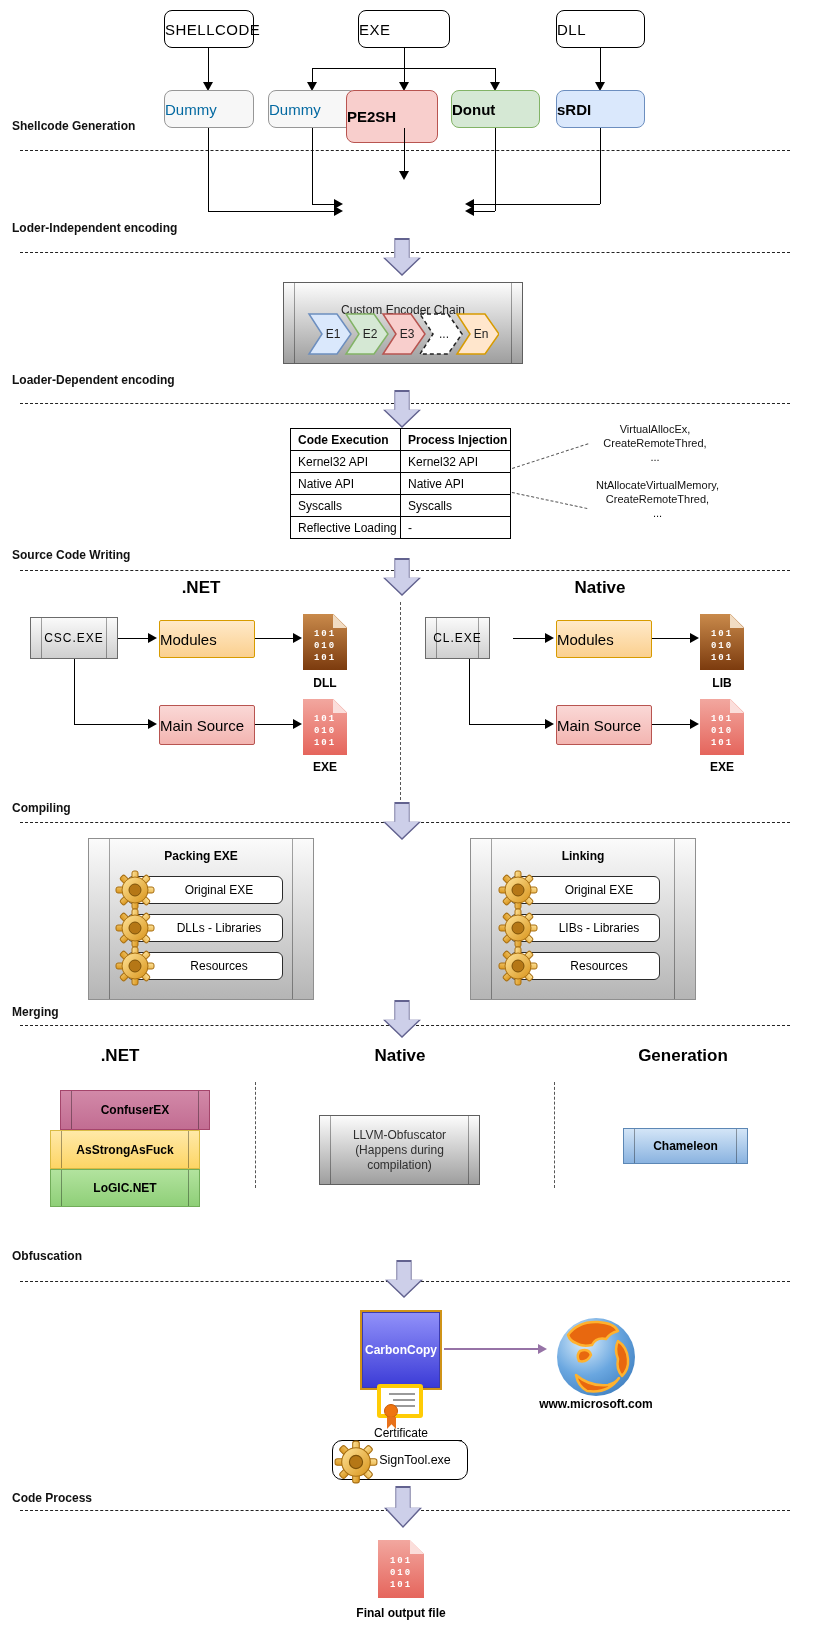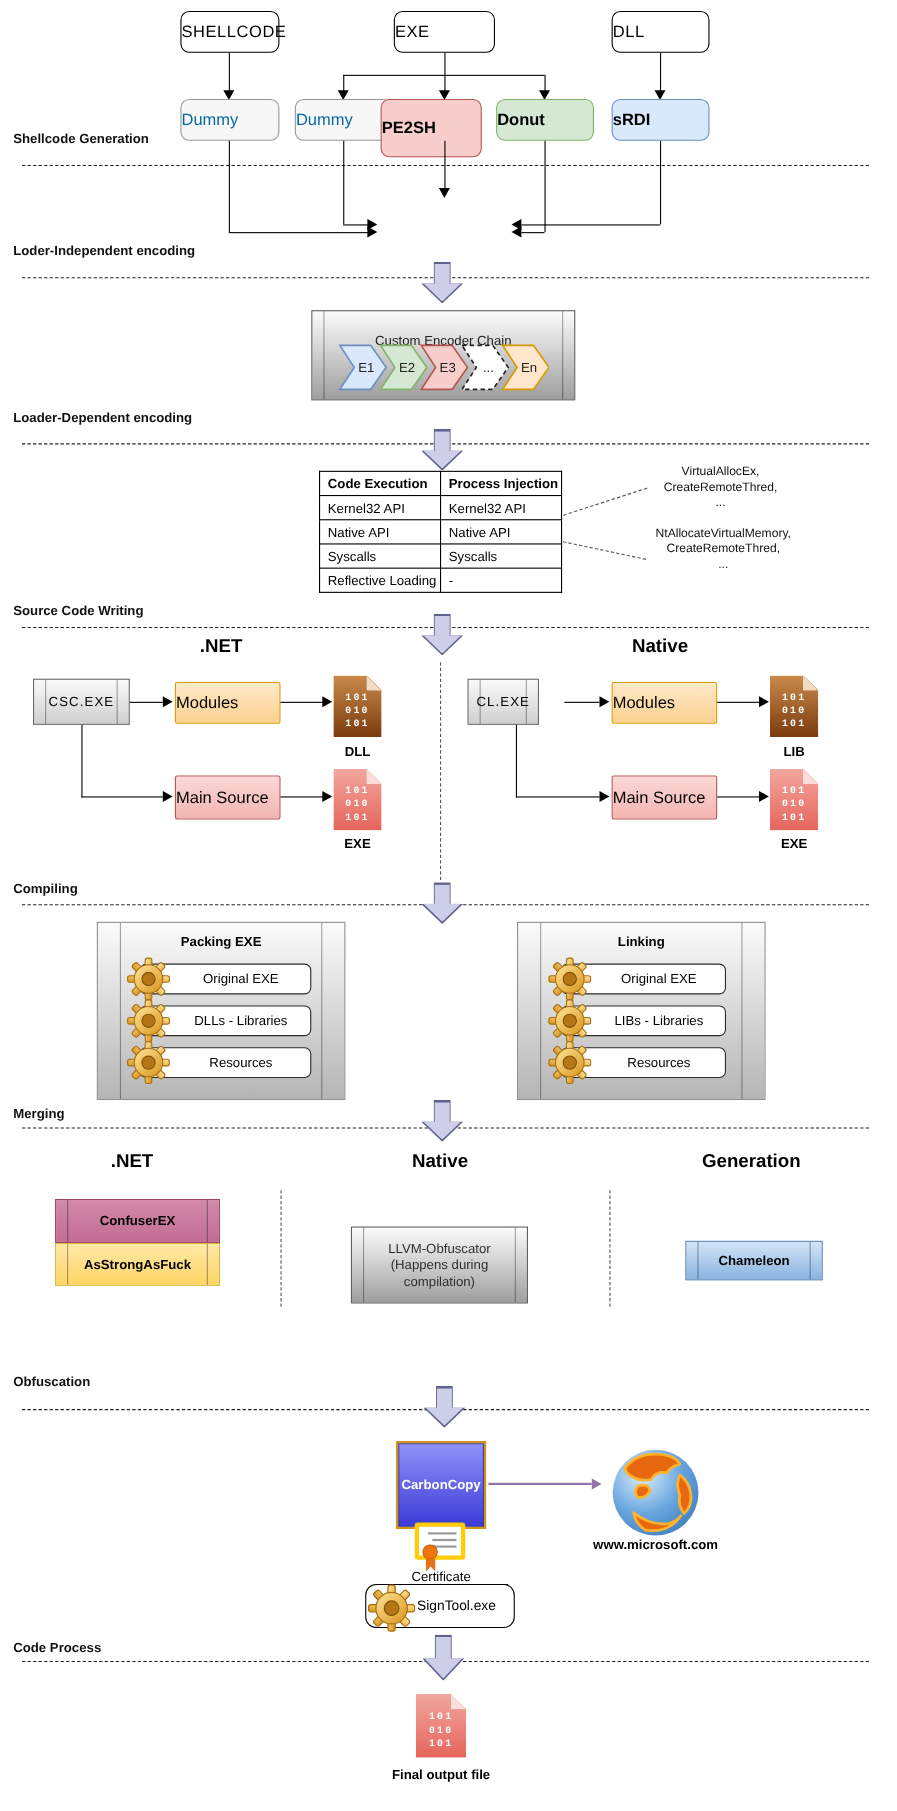--- a/index.html
+++ b/index.html
@@ -393,25 +393,28 @@
       <div class="i"></div>
     </div>
 
   <div class="h-big" style="left:70px;top:1046px;width:100px">.NET</div>
   <div class="h-big" style="left:350px;top:1046px;width:100px">Native</div>
   <div class="h-big" style="left:613px;top:1046px;width:140px">Generation</div>
 
   <div class="vdash" style="left:255px;top:1082px;height:106px"></div>
   <div class="vdash" style="left:554px;top:1082px;height:106px"></div>
 
-  <div class="proc p-mag" style="left:50px;top:1090px;width:150px;height:40px">
+  <div class="proc p-mag" style="left:60px;top:1090px;width:150px;height:40px">
       <span>ConfuserEX</span>
     </div>
   <div class="proc p-yel" style="left:50px;top:1130px;width:150px;height:39px">
       <span>AsStrongAsFuck</span>
+    </div>
+  <div class="proc p-grn" style="left:50px;top:1169px;width:150px;height:38px">
+      <span>LoGIC.NET</span>
     </div>
 
   <div class="proc p-gray pre" style="left:319px;top:1115px;width:161px;height:70px;font-weight:normal;line-height:15px"><span class="pre">LLVM-Obfuscator
 (Happens during
 compilation)</span></div>
   <div class="proc p-blu" style="left:623px;top:1128px;width:125px;height:36px">
       <span>Chameleon</span>
     </div>
 
   <div class="sec-lbl" style="top:1249px">Obfuscation</div>

